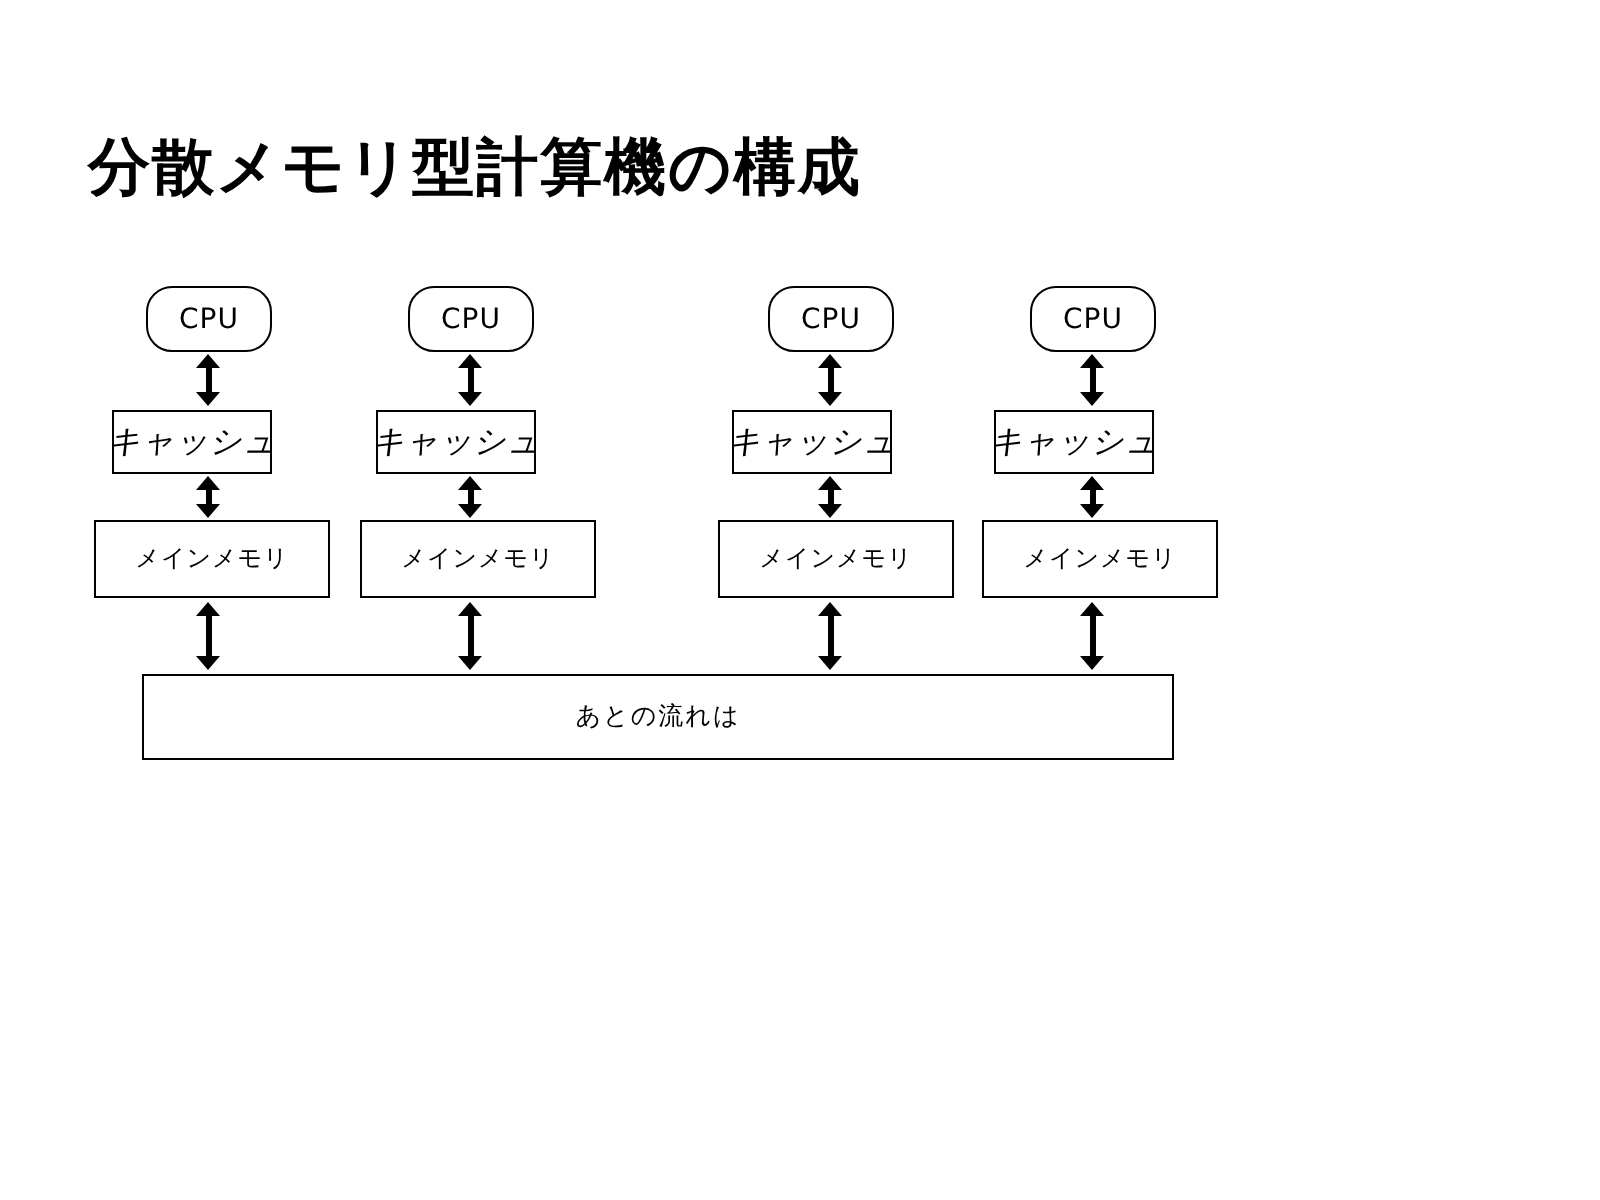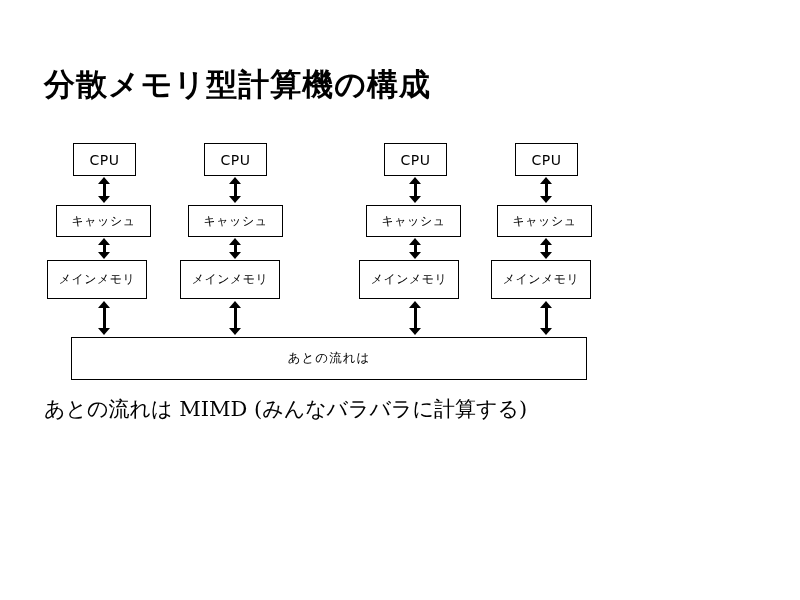--- a/index.html
+++ b/index.html
@@ -49,29 +49,31 @@
     justify-content: center;
     font-family: "DejaVu Sans", sans-serif;
     color: #000;
     white-space: nowrap;
   }
   .node.cpu {
     width: 63px;
     height: 33px;
     font-size: 14px;
     letter-spacing: 0.5px;
+    border-radius: 13px;
   }
   .node.cache {
-    width: 95px;
+    width: 80px;
     height: 32px;
-    font-size: 12px;
+    font-size: 16px;
     letter-spacing: 0.5px;
+    font-style: italic;
   }
   .node.memory {
-    width: 100px;
+    width: 118px;
     height: 39px;
     font-size: 12px;
     letter-spacing: 0.5px;
   }
   .node.network {
     left: 71px;
     top: 337px;
     width: 516px;
     height: 43px;
     font-size: 12.5px;
@@ -206,16 +208,15 @@
       <div class="shaft"></div>
         <div class="head up"></div>
         <div class="head down"></div>
     </div>
 
     <div class="node network">あとの流れは</div>
 
   </div>
 
   <div class="body-text">
-    <div class="line">あとの流れは MIMD (みんなバラバラに計算する)</div>
   </div>
 
 </div>
 
 </body></html>

